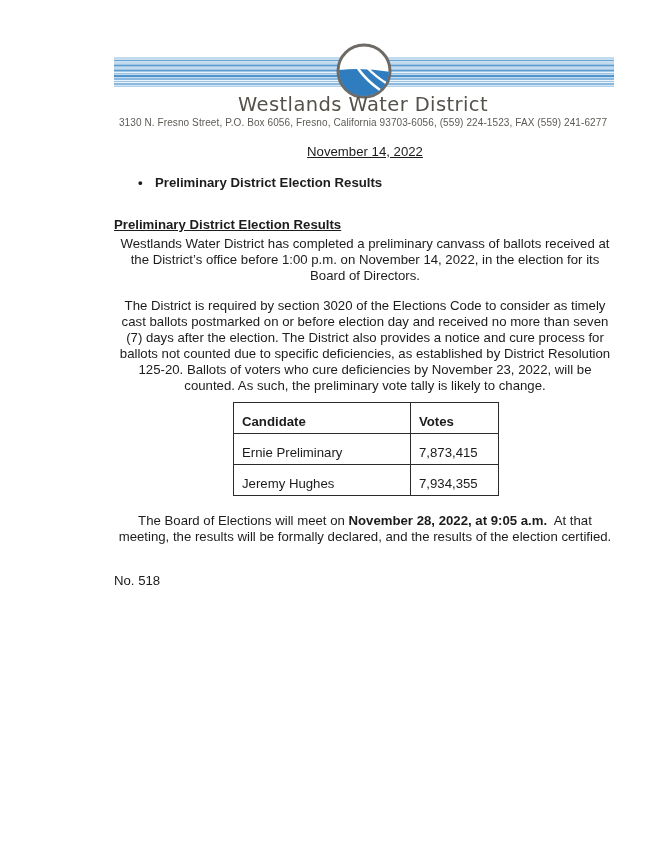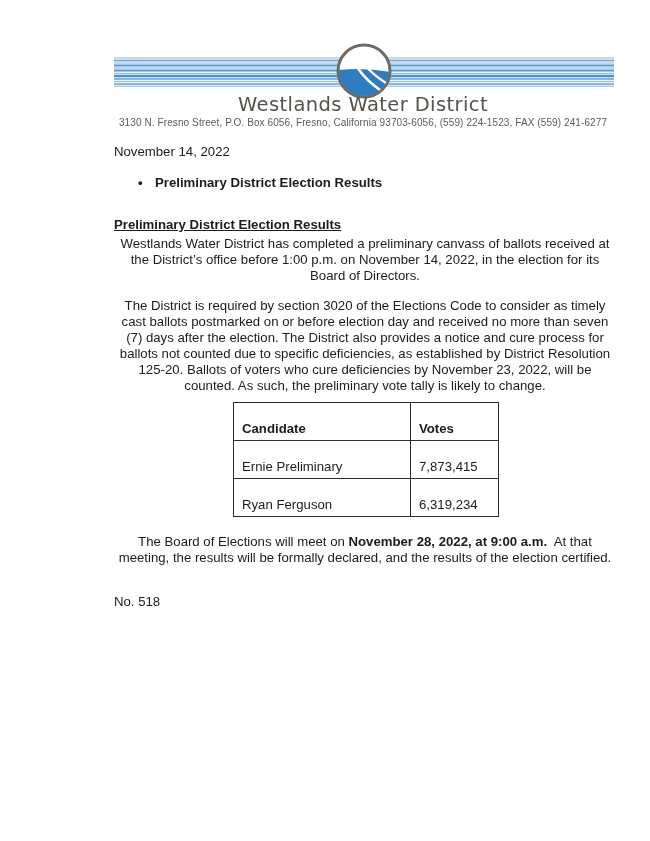--- a/index.html
+++ b/index.html
@@ -48,21 +48,21 @@
     letter-spacing: 0.1px;
     color: #5e5b55;
   }
 
   
   .content {
     margin: 0 72px 0 76px;
     font-size: 13.2px;
     line-height: 16px;
   }
-  .date-line { margin-top: 9px; text-align: left; }
+  .date-line { margin-top: 9px; text-align: center; text-decoration: underline; }
   .intro-line { margin-top: 15px; font-style: italic; }
   .bullet-list { margin-top: 15px; }
   .bullet-item { display: flex; align-items: baseline; padding-left: 24px; }
   .bullet-dot { width: 17px; flex: 0 0 17px; font-weight: 700; }
   .bullet-label { font-weight: 700; }
   .section-heading {
     margin-top: 26px;
     font-weight: 700;
     text-decoration: underline;
   }
@@ -73,21 +73,21 @@
 
   
   .results-table {
     margin: 8px 0 0 119px;
     border-collapse: collapse;
     font-size: 13.2px;
     line-height: 15px;
   }
   .results-table th, .results-table td {
     border: 1px solid #2b2b2b;
-    padding: 18px 8px 4px 8px;
+    padding: 11px 8px 4px 8px;
     text-align: left;
     font-weight: 400;
   }
   .results-table th { font-weight: 700; }
   .results-table .col-candidate { width: 160px; }
   .results-table .col-votes { width: 71px; }
 
   .closing-para { margin-top: 17px; }
   .closing-bold { font-weight: 700; }
   .doc-number { margin-top: 28px; }
@@ -157,24 +157,24 @@
           <th class="col-candidate">Candidate</th>
           <th class="col-votes">Votes</th>
         </tr>
       </thead>
       <tbody>
           <tr>
             <td>Ernie Preliminary</td>
             <td>7,873,415</td>
           </tr>
           <tr>
-            <td>Ryan Ferguson</td>
-            <td>6,319,234</td>
+            <td>Jeremy Hughes</td>
+            <td>7,934,355</td>
           </tr>
         </tbody>
     </table>
 
-    <p class="para closing-para"><span>The Board of Elections will meet on </span><span class="closing-bold">November 28, 2022, at 9:00 a.m.</span><span>&nbsp; At that meeting, the results will be formally declared, and the results of the election certified.</span></p>
+    <p class="para closing-para"><span>The Board of Elections will meet on </span><span class="closing-bold">November 28, 2022, at 9:05 a.m.</span><span>&nbsp; At that meeting, the results will be formally declared, and the results of the election certified.</span></p>
 
     <div class="doc-number">No. 518</div>
   </div>
 
 </div>
 
 </body></html>

